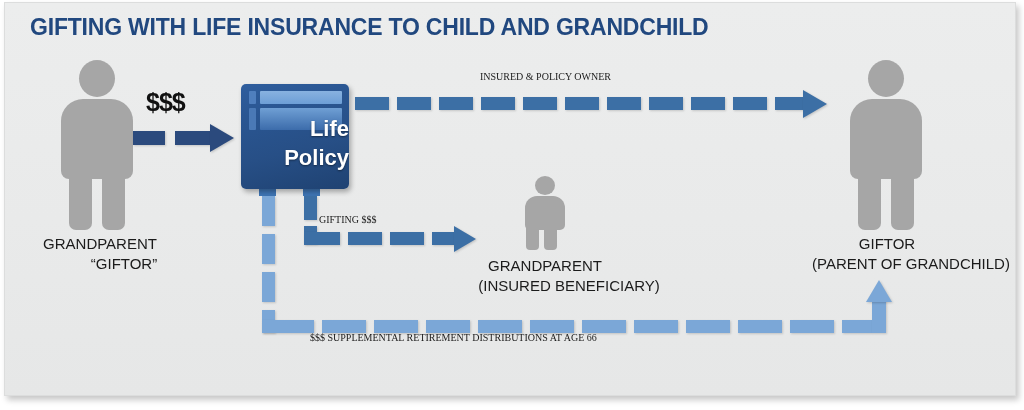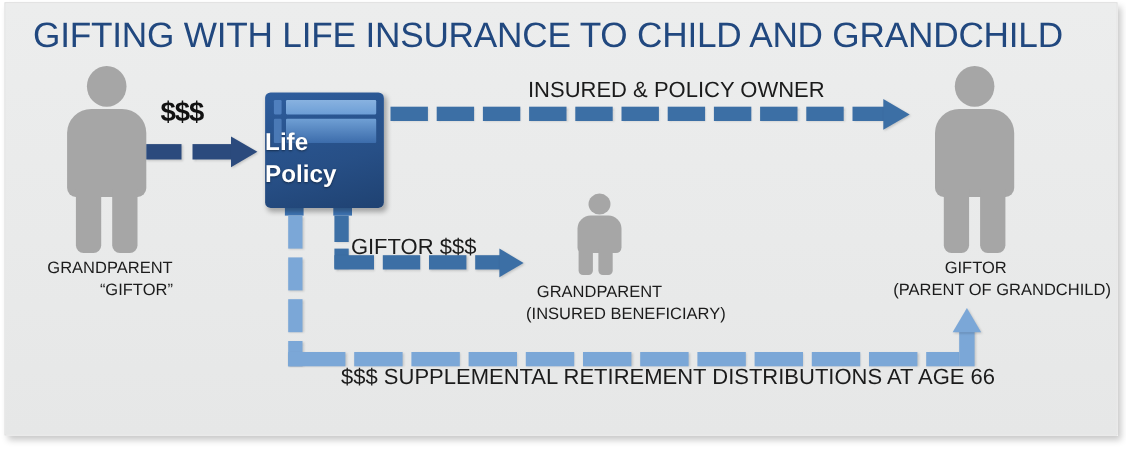--- a/index.html
+++ b/index.html
@@ -32,22 +32,22 @@
     border: 1px solid #dcdddd;
     box-shadow: 3px 4px 6px rgba(0,0,0,0.22);
     box-sizing: border-box;
   }
 
   
   .title {
     position: absolute;
     left: 30px;
     top: 14px;
-    font-size: 32px;
-    font-weight: normal;
+    font-size: 23px;
+    font-weight: bold;
     letter-spacing: -0.2px;
     color: #21487f;
     white-space: nowrap;
     font-family: "Liberation Sans", sans-serif;
   }
 
   
   .person { position: absolute; }
   .person .head {
     position: absolute;
@@ -77,23 +77,23 @@
     line-height: 20px;
     white-space: nowrap;
     font-family: "Liberation Sans", sans-serif;
   }
   .caption .l2 { display: block; margin-left: 48px; }
 
   
   .flow-label {
     position: absolute;
     color: #1b1b1b;
-    font-size: 20px;
-    white-space: nowrap;
-    font-family: Liberation Sans, sans-serif;
+    font-size: 10px;
+    white-space: nowrap;
+    font-family: Liberation Serif, serif;
   }
   .money-label {
     position: absolute;
     color: #111111;
     font-size: 25px;
     font-weight: bold;
     letter-spacing: -1px;
     white-space: nowrap;
     font-family: "Liberation Sans", sans-serif;
   }
@@ -122,21 +122,21 @@
     position: absolute; left: 19px; top: 7px; right: 7px; height: 13px;
     background: linear-gradient(180deg, #88b2e0 0%, #6d9ed6 100%); border-radius: 1px;
   }
   .policy-book .bar-b {
     position: absolute; left: 19px; top: 24px; right: 7px; height: 22px;
     background: linear-gradient(180deg, #6f9fd4 0%, #3c6cab 100%); border-radius: 1px;
   }
   .policy-book .book-text {
     position: absolute;
     left: 0; right: 0; top: 30px;
-    text-align: left;
+    text-align: right;
     color: #ffffff;
     font-size: 22px;
     font-weight: bold;
     line-height: 29px;
     text-shadow: 0 1px 2px rgba(0,0,0,0.45);
     font-family: "Liberation Sans", sans-serif;
   }
   .policy-book .book-text span { display: block; }
   
   .book-tab {
@@ -222,21 +222,21 @@
   <div class="dash" style="left:481px; top:97px; width:34px; height:13px; background:#3c6fa5;"></div>
   <div class="dash" style="left:523px; top:97px; width:34px; height:13px; background:#3c6fa5;"></div>
   <div class="dash" style="left:565px; top:97px; width:34px; height:13px; background:#3c6fa5;"></div>
   <div class="dash" style="left:607px; top:97px; width:34px; height:13px; background:#3c6fa5;"></div>
   <div class="dash" style="left:649px; top:97px; width:34px; height:13px; background:#3c6fa5;"></div>
   <div class="dash" style="left:691px; top:97px; width:34px; height:13px; background:#3c6fa5;"></div>
   <div class="dash" style="left:733px; top:97px; width:34px; height:13px; background:#3c6fa5;"></div>
   <div class="dash" style="left:775px; top:97px; width:29px; height:13px; background:#3c6fa5;"></div>
   <div class="arrowhead" style="left:803px; top:90px; border-top:14px solid transparent; border-bottom:14px solid transparent; border-left:24px solid #3c6fa5;"></div>
 
-  <div class="flow-label" style="left:319px; top:214px;">GIFTOR $$$</div>
+  <div class="flow-label" style="left:319px; top:214px;">GIFTING $$$</div>
 
   <div class="dash" style="left:304px; top:196px; width:13px; height:24px; background:#3c6fa5;"></div>
   <div class="dash" style="left:304px; top:226px; width:13px; height:18px; background:#3c6fa5;"></div>
 
   <div class="dash" style="left:304px; top:232px; width:36px; height:13px; background:#3c6fa5;"></div>
   <div class="dash" style="left:348px; top:232px; width:34px; height:13px; background:#3c6fa5;"></div>
   <div class="dash" style="left:390px; top:232px; width:34px; height:13px; background:#3c6fa5;"></div>
   <div class="dash" style="left:432px; top:232px; width:23px; height:13px; background:#3c6fa5;"></div>
   <div class="arrowhead" style="left:454px; top:226px; border-top:13px solid transparent; border-bottom:13px solid transparent; border-left:22px solid #3c6fa5;"></div>
 

